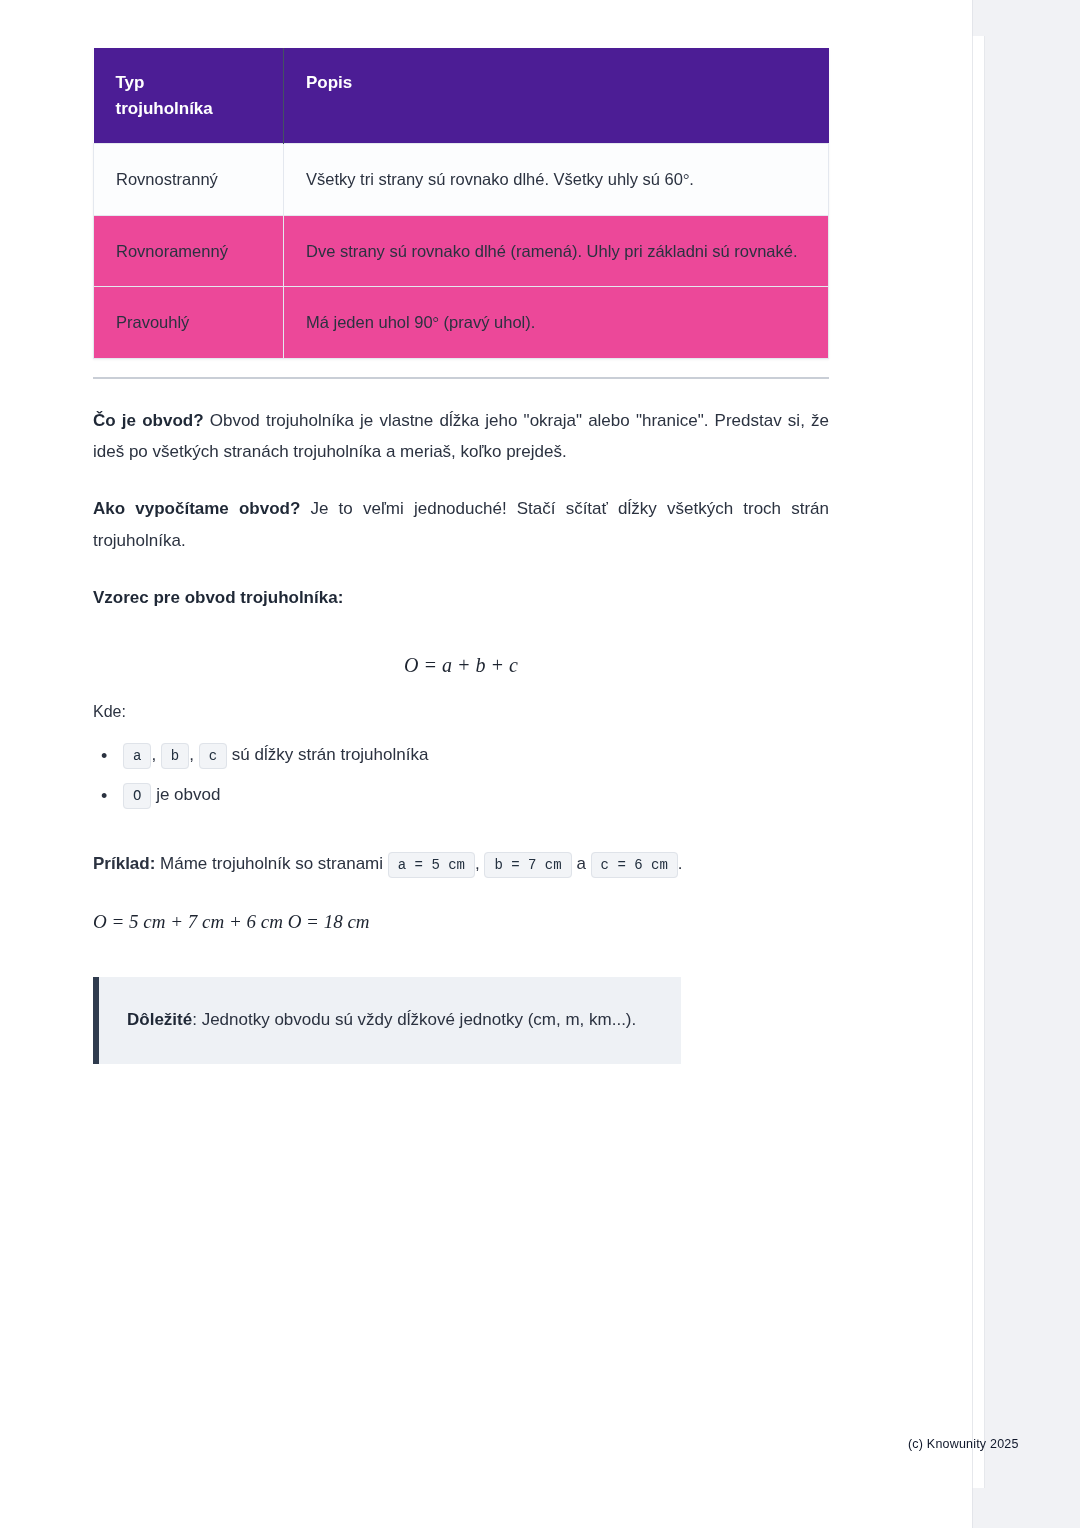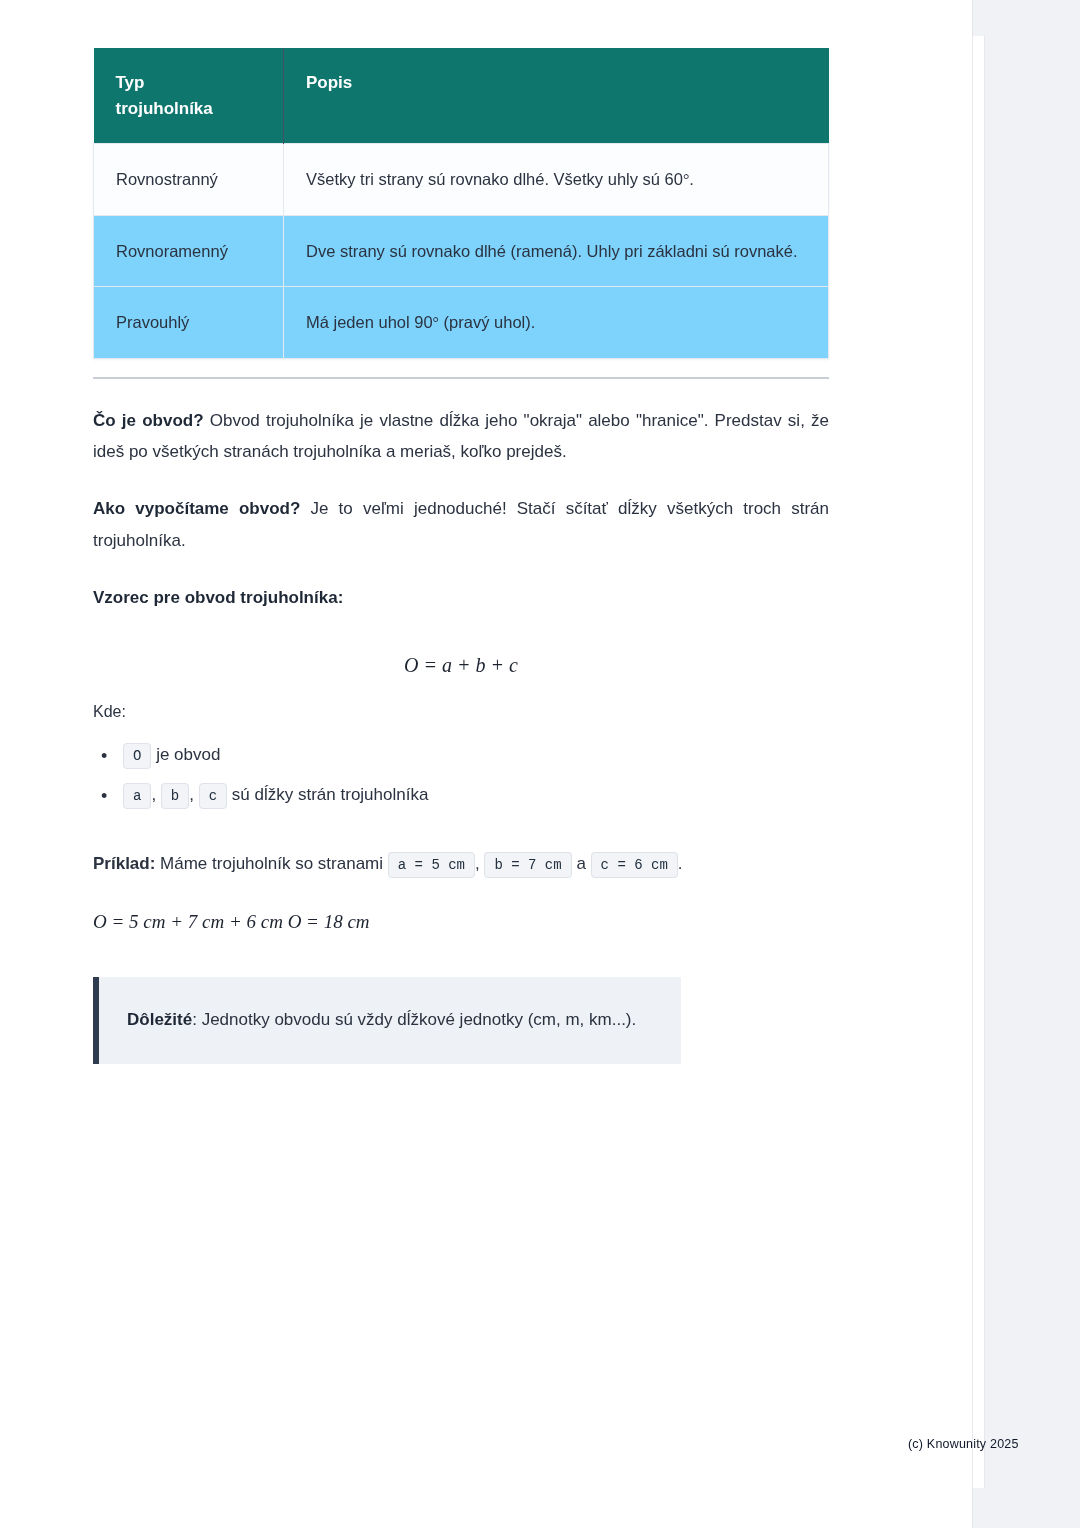--- a/index.html
+++ b/index.html
@@ -45,21 +45,21 @@
 
   
   table.types {
     width: 736px;
     border-collapse: collapse;
     margin-top: 48px;
     background: #fcfdfe;
     box-shadow: 0 1px 2px rgba(20,30,50,0.06);
   }
   table.types thead th {
-    background: #0f766e;
+    background: #4c1d95;
     color: #ffffff;
     text-align: left;
     font-size: 17px;
     font-weight: bold;
     padding: 22px 22px;
     vertical-align: top;
     line-height: 1.5;
   }
   table.types thead th.col1 { width: 190px; border-right: 1px solid #445063; }
   table.types tbody td {
@@ -67,21 +67,21 @@
     border-right: 1px solid #e4e8ef;
     border-left: 1px solid #e4e8ef;
     padding: 22px 22px;
     font-size: 16.5px;
     color: #2b3240;
     vertical-align: middle;
     line-height: 1.6;
   }
   table.types tbody tr:last-child td { border-bottom: 1px solid #e4e8ef; }
   table.types tbody td.c1 { width: 190px; }
-  table.types tbody tr.alt td { background: #7dd3fc; }
+  table.types tbody tr.alt td { background: #ec4899; }
   .deg { font-family: "Liberation Serif", serif; font-style: normal; font-size: 16px; }
 
   
   h2.section {
     font-size: 35px;
     color: #2f3b4e;
     margin: 46px 0 0 0;
     font-weight: bold;
     letter-spacing: -0.3px;
   }
@@ -243,24 +243,24 @@
     </p>
 
     <div class="formula">
       <i>O = a + b + c</i>
     </div>
 
     <p class="small-left">Kde:</p>
 
     <ul class="kde">
       <li>
-        <code class="inline">O</code><span> je obvod</span>
+        <code class="inline">a</code><span>, </span><code class="inline">b</code><span>, </span><code class="inline">c</code><span> sú dĺžky strán trojuholníka</span>
       </li>
       <li>
-        <code class="inline">a</code><span>, </span><code class="inline">b</code><span>, </span><code class="inline">c</code><span> sú dĺžky strán trojuholníka</span>
+        <code class="inline">O</code><span> je obvod</span>
       </li>
     </ul>
 
     <p class="example">
       <b>Príklad:</b><span> Máme trojuholník so stranami </span><code class="inline">a = 5 cm</code><span>, </span><code class="inline">b = 7 cm</code><span> a </span><code class="inline">c = 6 cm</code><span>.</span>
     </p>
 
     <p class="calc">
       <i>O = 5 cm + 7 cm + 6 cm  O = 18 cm</i>
     </p>

